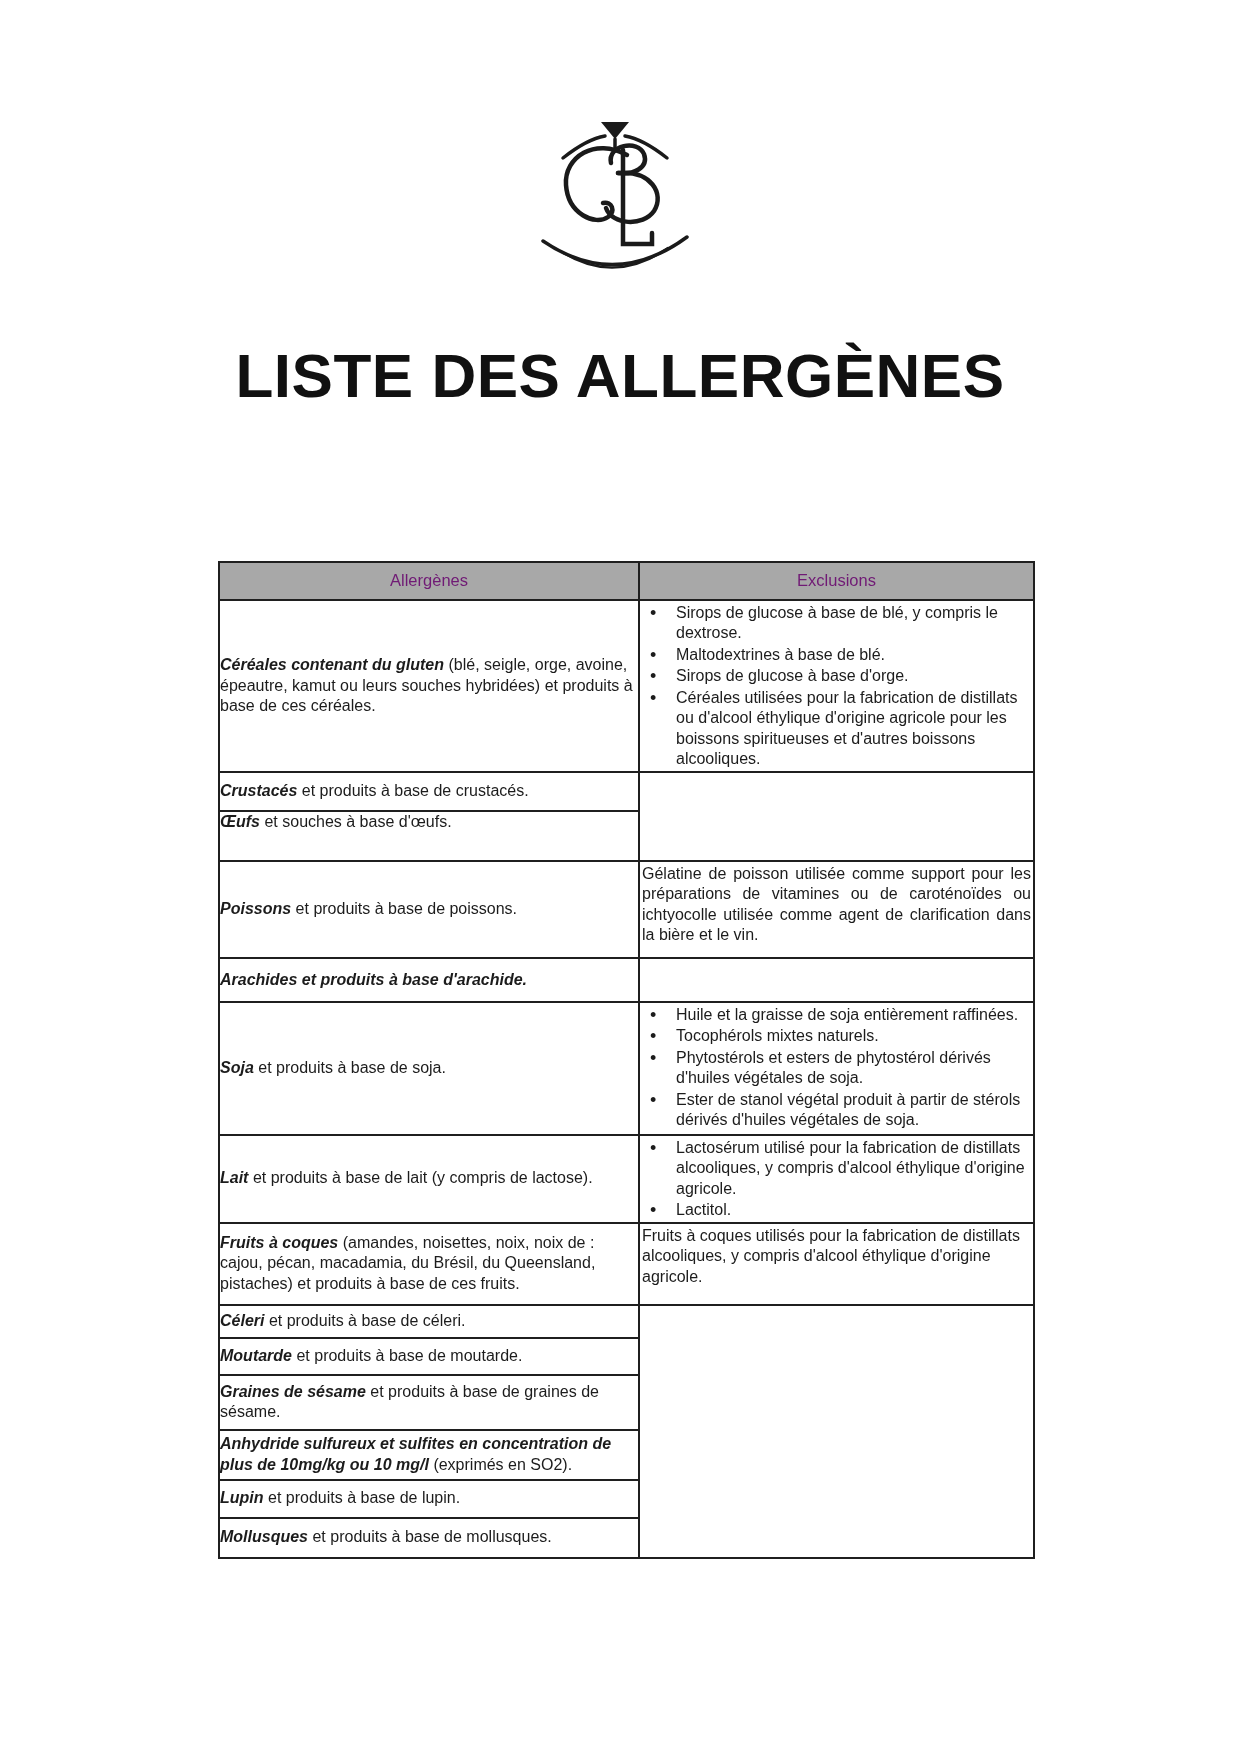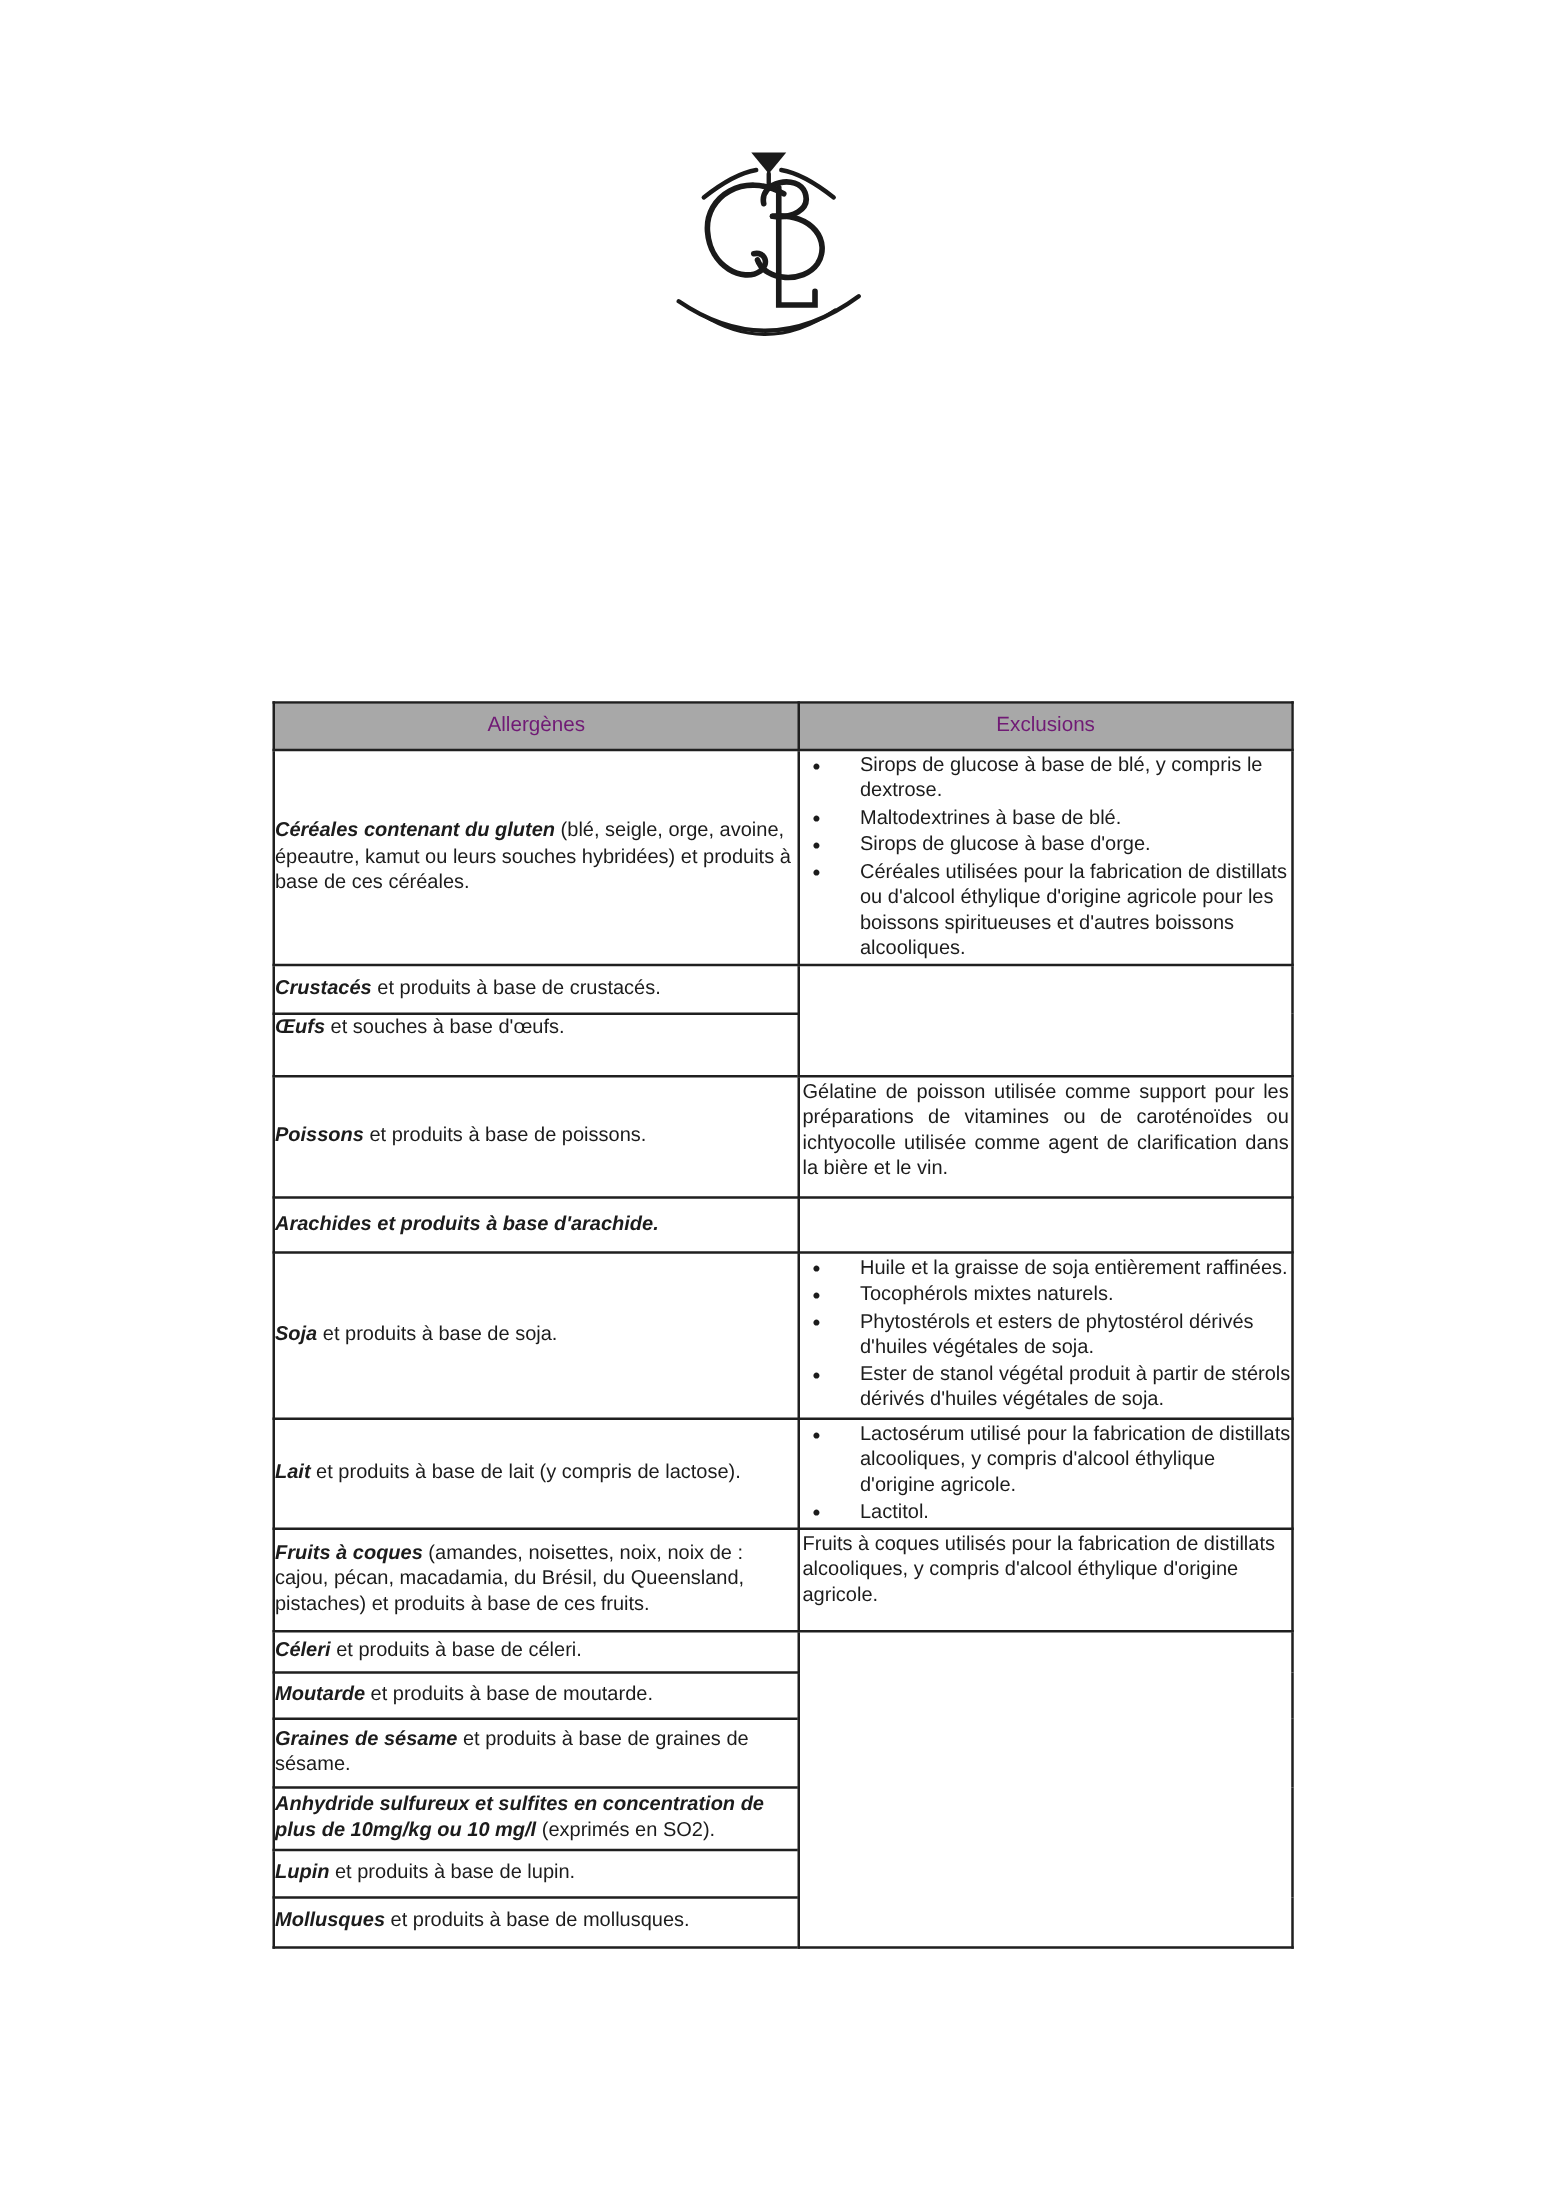--- a/index.html
+++ b/index.html
@@ -79,21 +79,21 @@
     padding:0 2px 0 2px;
   }
   td.ex p.just{text-align:justify;}
   ul.bl{
     list-style:none;
     margin:2px 0 0 0;
     padding:0;
   }
   ul.bl li{
     position:relative;
-    padding-left:48px;
+    padding-left:36px;
     margin:0 0 1px 0;
   }
   ul.bl li::before{
     content:"\2022";
     position:absolute;
     left:10px;
     top:-1px;
     font-size:18px;
   }
   
@@ -124,20 +124,21 @@
     <path d="M58,42 Q82,23 100,20" stroke-width="3.5"></path>
     <path d="M120,20 Q138,23 162,42" stroke-width="3.5"></path>
     <path d="M118,34 L118,128 L147,128 L147,117" stroke-width="4.5"></path>
     <path d="M106,47 C102,29 133,23 139,38 C144,52 128,59 113,57" stroke-width="4.5"></path>
     <path d="M113,57 C146,54 160,78 149,95 C138,111 107,109 101,92" stroke-width="4.5"></path>
     <path d="M122,39 C90,21 59,41 61,69 C63,98 90,110 103,101 C111,95 107,85 98,87" stroke-width="4.5"></path>
     <path d="M38,125 Q110,174 182,121" stroke-width="3.5"></path>
     <path d="M57,136 Q110,169 163,132" stroke-width="2.5"></path>
   </svg>
 
+  <div class="title">LISTE DES ALLERGÈNES</div>
 
 
   <table class="allergens">
     <colgroup>
         <col class="c-left">
         <col class="c-right">
       </colgroup>
 
     <tbody>
         <tr class="hrow">

